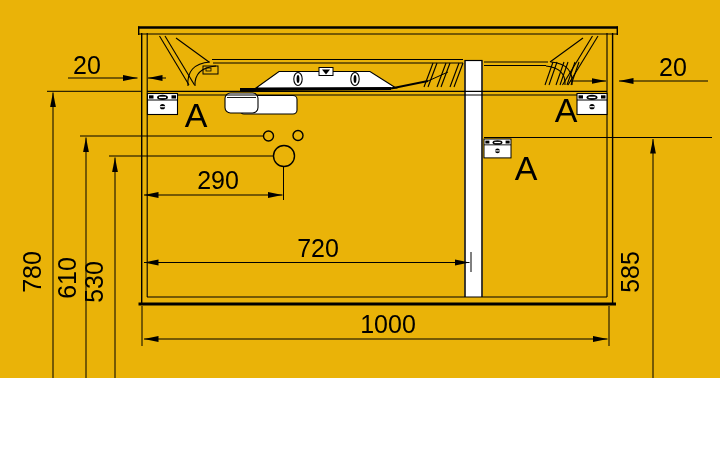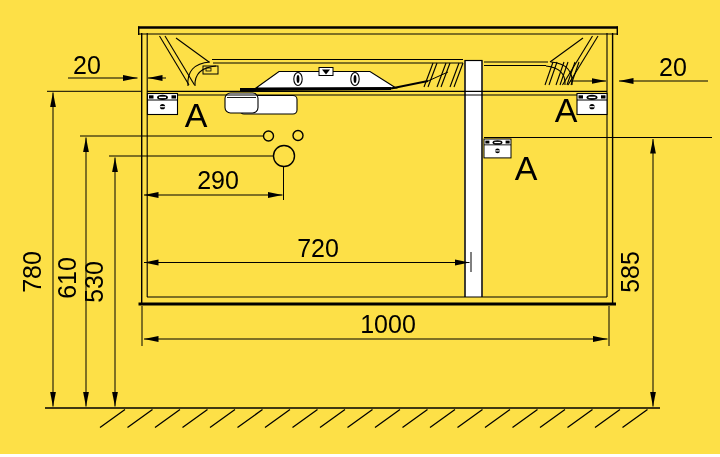--- a/index.html
+++ b/index.html
@@ -1,16 +1,16 @@
 <!DOCTYPE html>
 <html><head>
 <meta charset="utf-8">
 <style>
   html,body{margin:0;padding:0;background:#ffffff;}
-  .stage{position:relative;width:720px;height:454px;background:#fde047;overflow:hidden;text-align:right;}
+  .stage{position:relative;width:720px;height:378px;background:#eab308;overflow:hidden;text-align:right;}
   svg{display:block;}
   .dimtext{font-family:"Liberation Sans", sans-serif;font-size:25px;fill:#000;}
   .calloutA{font-family:"Liberation Sans", sans-serif;font-size:34px;fill:#000;}
 </style>
 </head>
 <body>
 
 <div class="stage">
 <svg width="720" height="457" viewBox="0 0 720 457">
   <defs>

